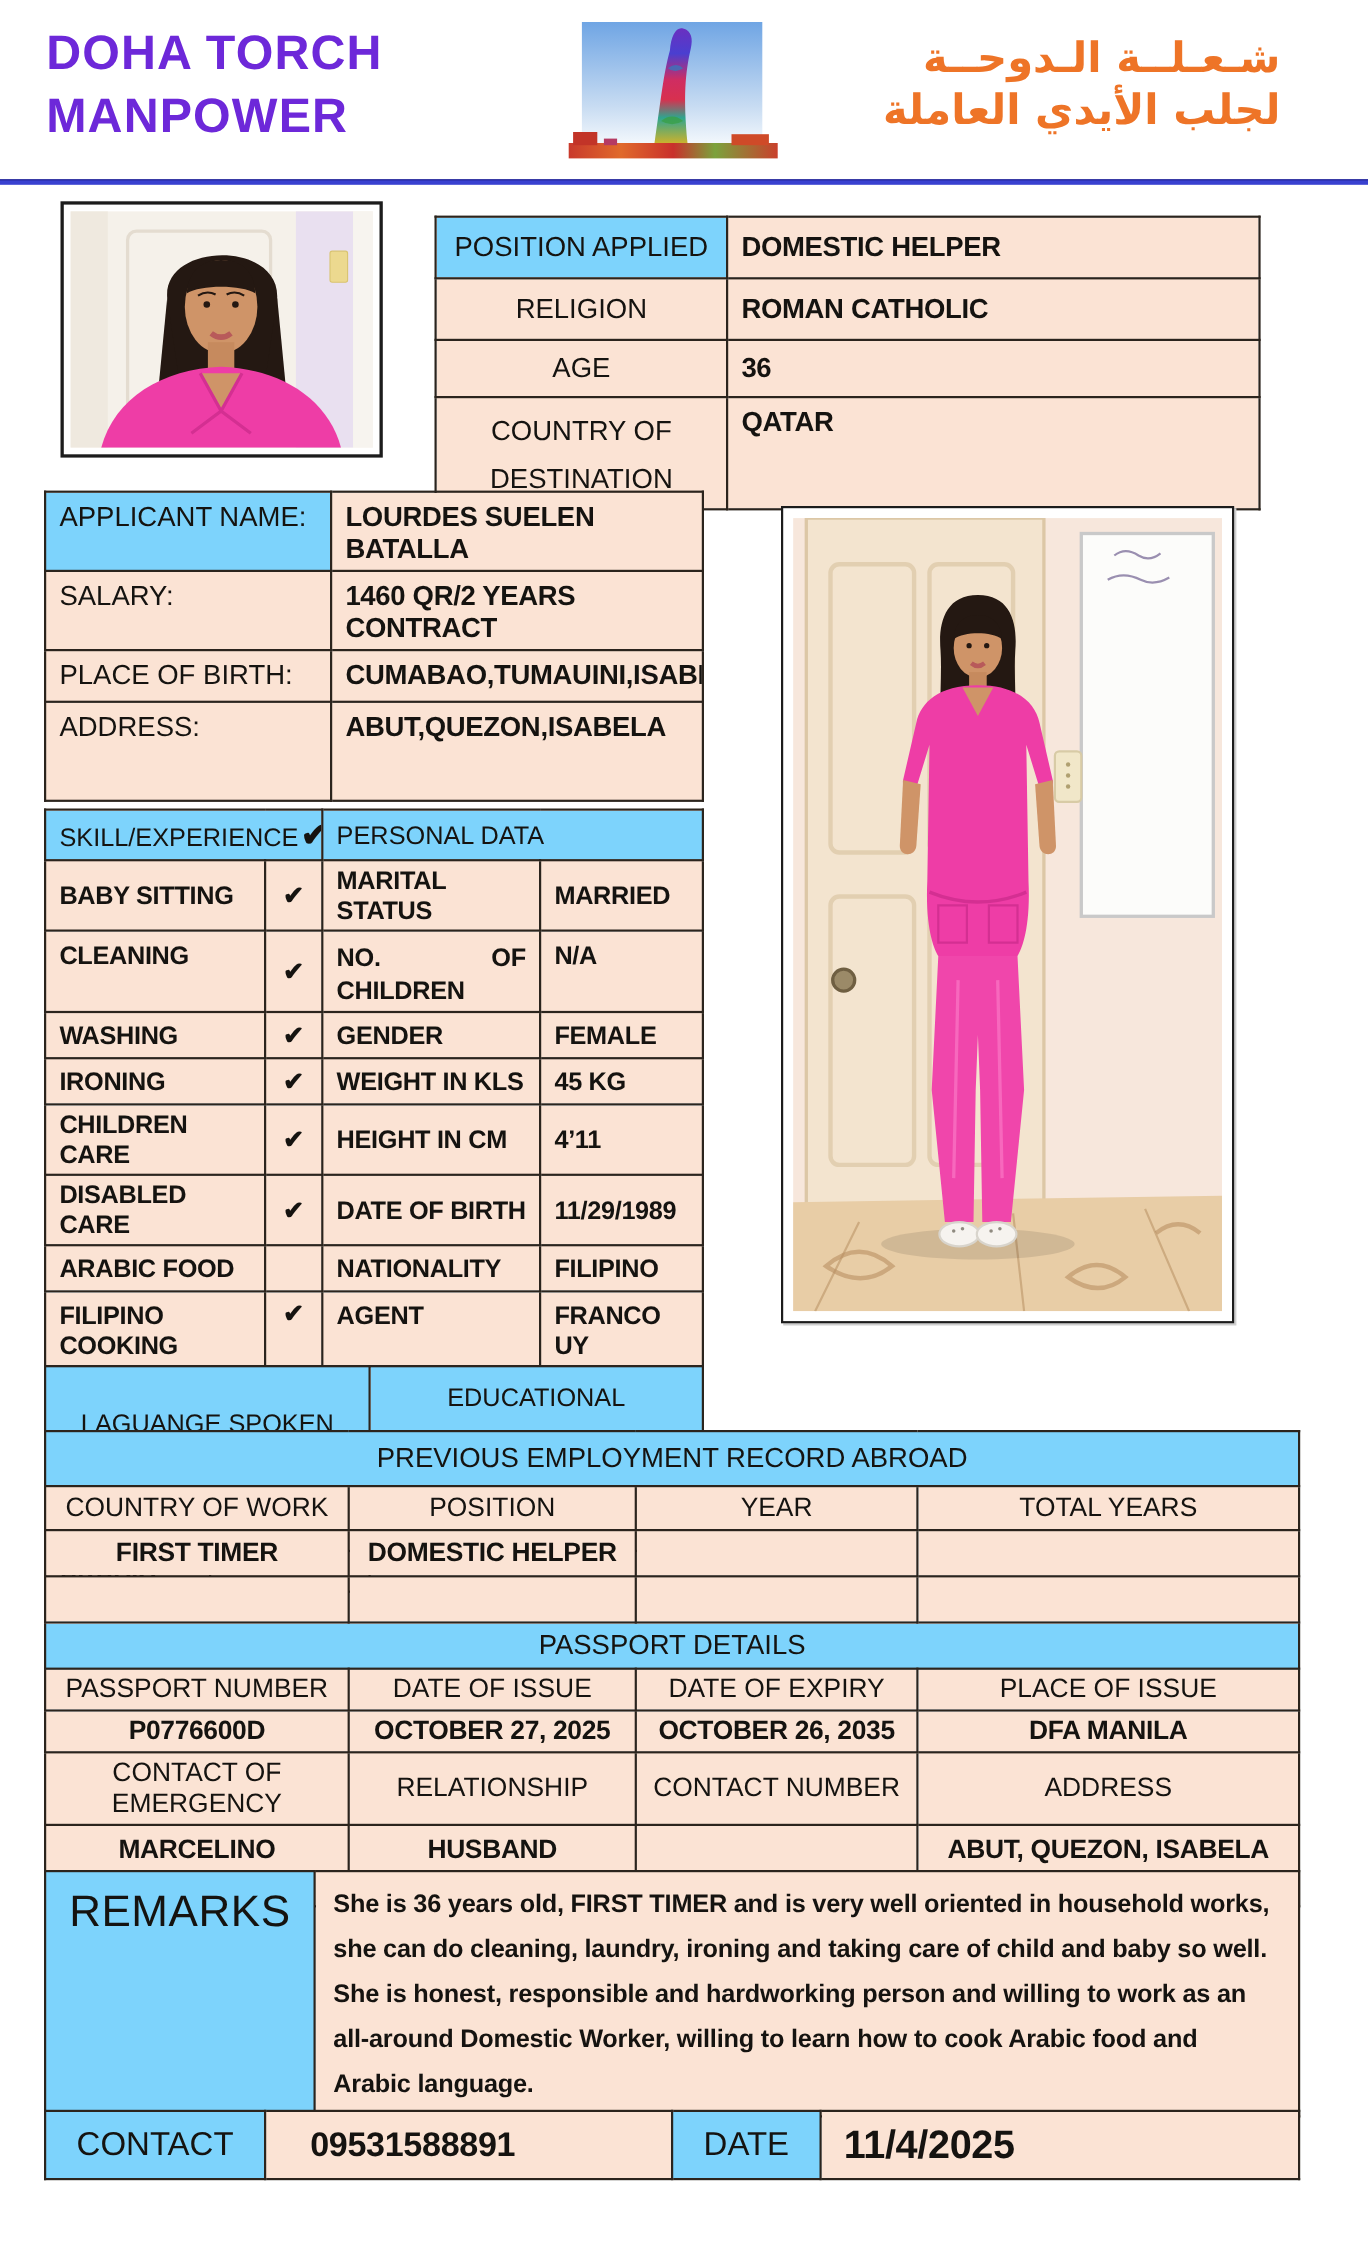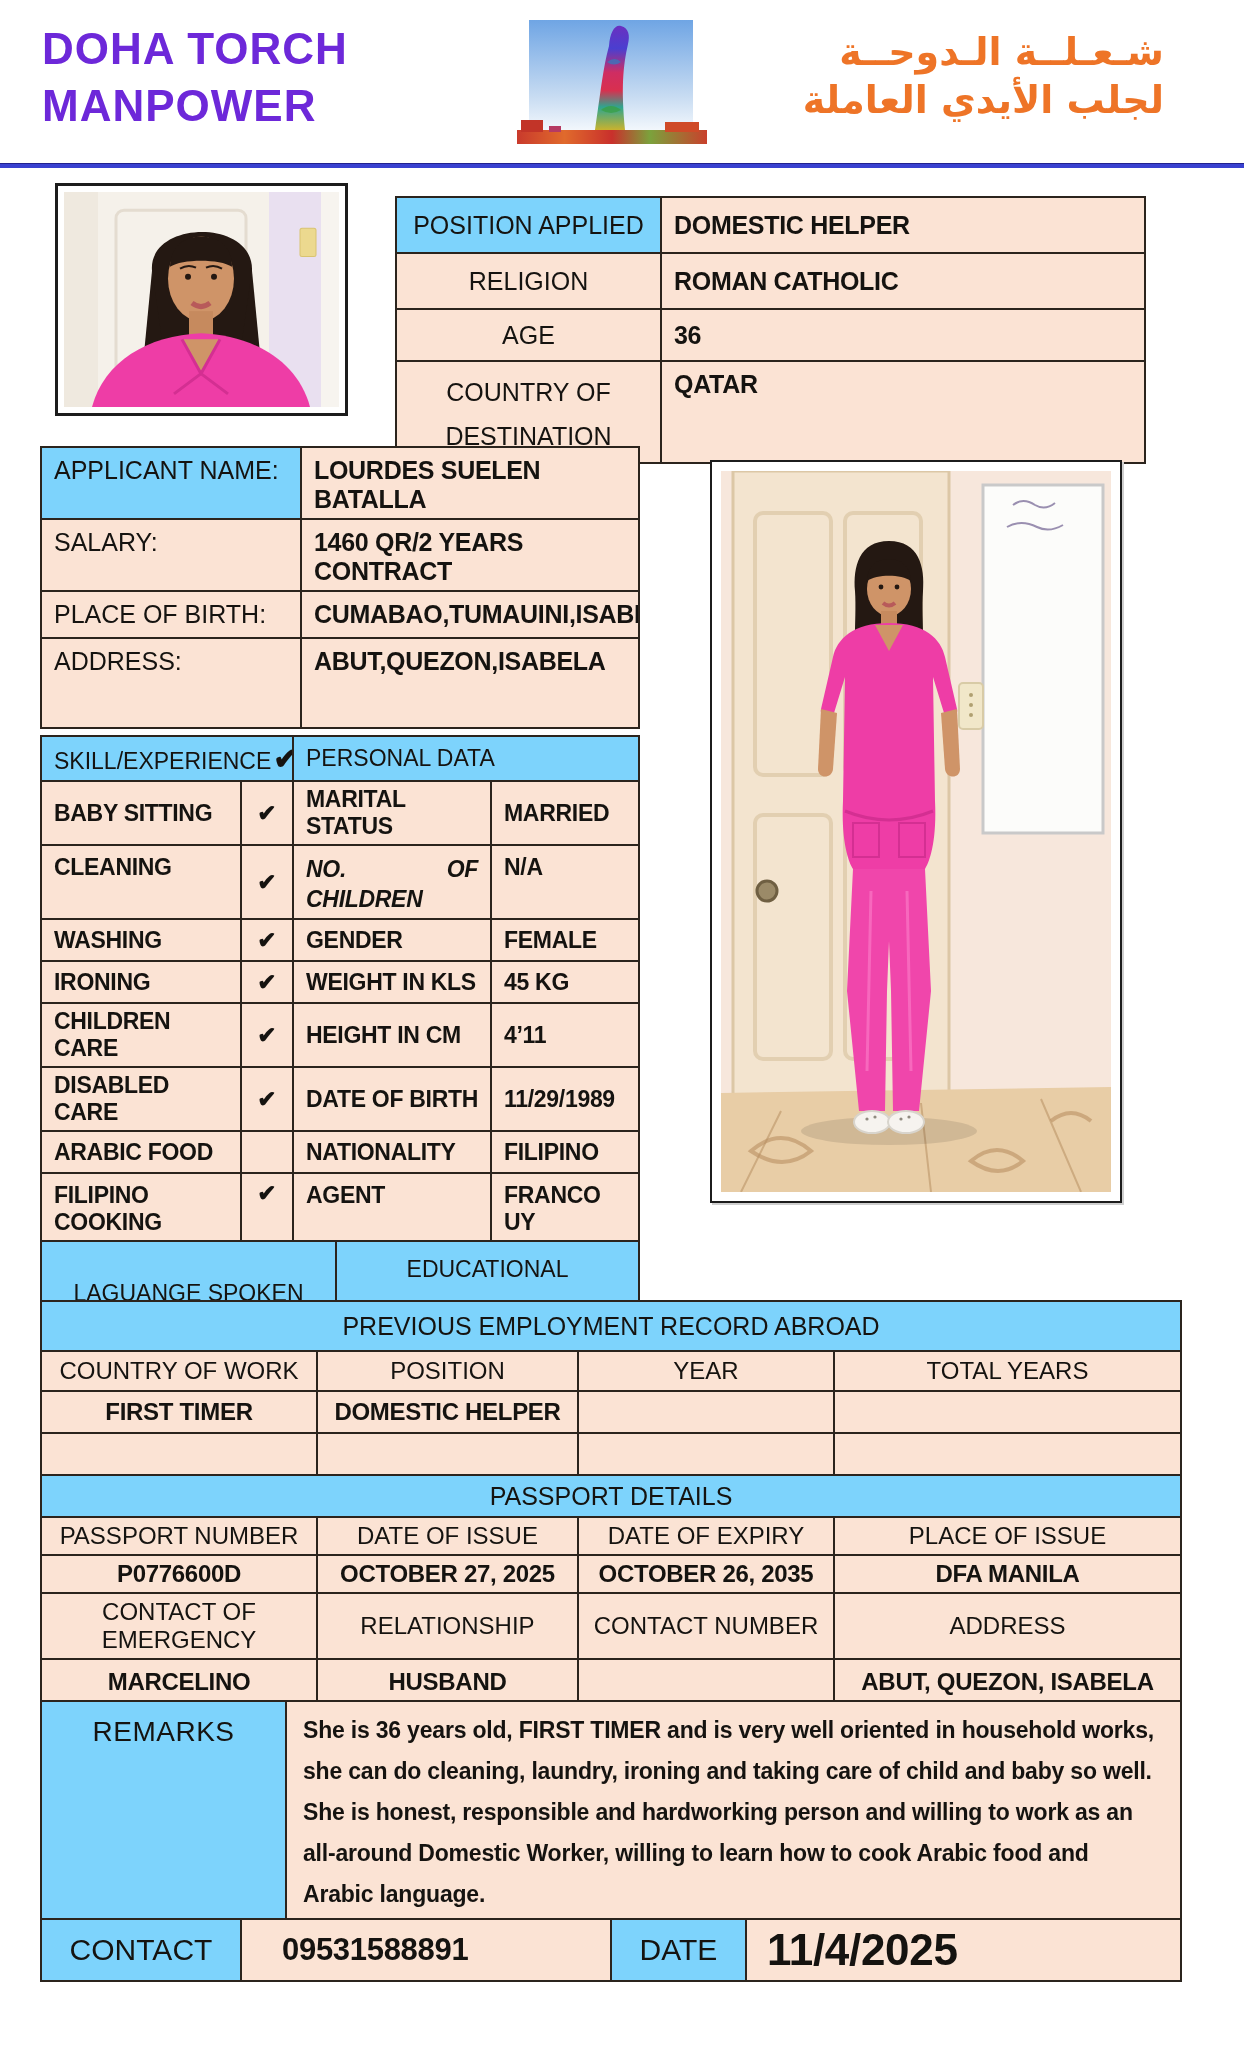--- a/index.html
+++ b/index.html
@@ -49,26 +49,26 @@
 
   .top-table    { position:absolute; left:395px; top:196px; width:749px; }
   .top-table td { font-size:25px; }
   .applicant-table { position:absolute; left:40px; top:446px; width:598px; }
   .applicant-table td { font-size:25px; }
   .skills-wrap  { position:absolute; left:40px; top:735px; width:598px; }
   .skills-wrap table { width:598px; }
   .skills-wrap td { font-size:23px; }
   .lang-table { margin-top:-2px; }
   .check-cell { text-align:center; font-size:28px; font-weight:bold; padding:0; }
-  .justify { text-align:justify; line-height:30px;font-style:italic; }
+  .justify { text-align:justify; line-height:30px; }
   .hdr-check { font-size:30px; font-weight:bold; margin-left:2px; }
   .emp-table { position:absolute; left:40px; top:1300px; width:1140px; }
   .emp-table td { text-align:center; }
   .remarks-table { position:absolute; left:40px; top:1700px; width:1140px; }
-  .remarks-label { font-size:28px; text-align:center; vertical-align:top; padding-top:14px; letter-spacing:0.5px; }
+  .remarks-label { font-size:40px; text-align:center; vertical-align:top; padding-top:14px; letter-spacing:0.5px; }
   .remarks-text  { font-weight:bold; font-size:23px; line-height:41px; padding:8px 16px; letter-spacing:-0.2px; }
   .contact-bar { position:absolute; left:40px; top:1918px; width:1140px; }
   .contact-bar td { font-size:30px; height:52px; }
   .contact-bar td.val { font-size:31px; }
 </style>
 </head>
 <body>
 
 <div class="page">
 
@@ -406,18 +406,18 @@
         <col style="width:200px">
         <col style="width:370px">
         <col style="width:135px">
         <col style="width:435px">
       </colgroup>
     <tbody>
         <tr>
       <td class="orange hdr">CONTACT</td>
       <td class="val" style="padding-left:40px">09531588891</td>
       <td class="orange hdr">DATE</td>
-      <td class="val" style="font-size:44px; padding-left:20px">11/4/2025</td>
+      <td class="val" style="font-size:36px; padding-left:20px">11/4/2025</td>
     </tr>
   </tbody>
     </table>
 
 </div>
 
 </body></html>

